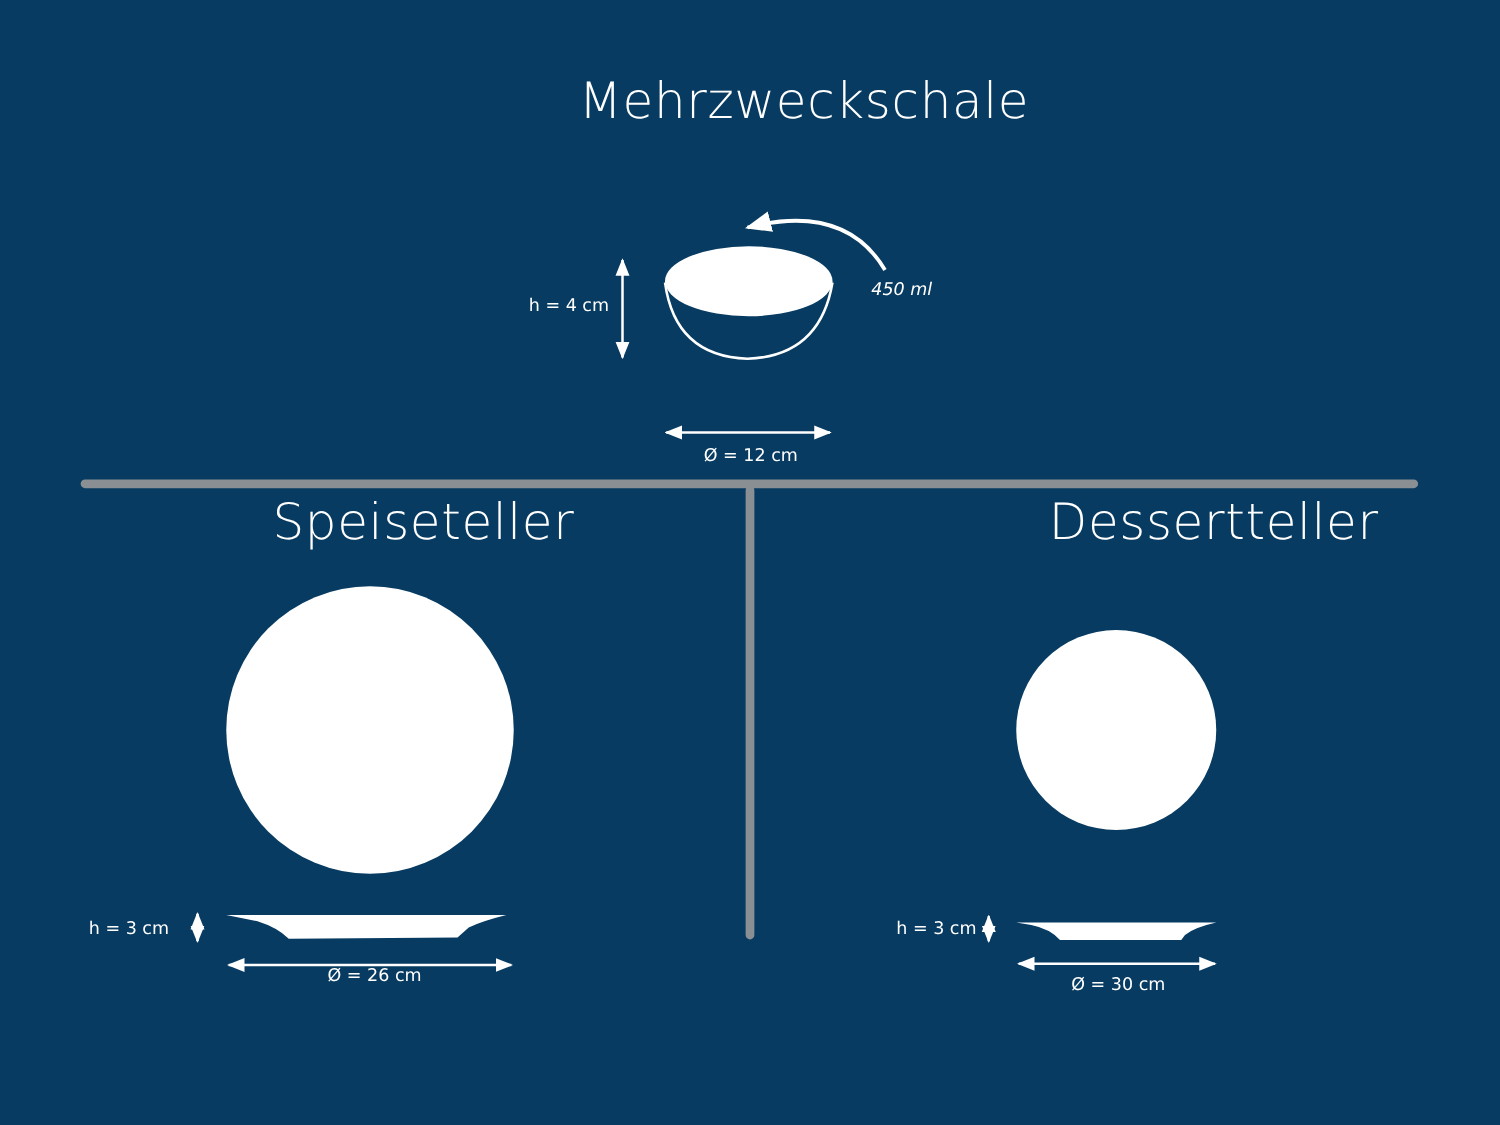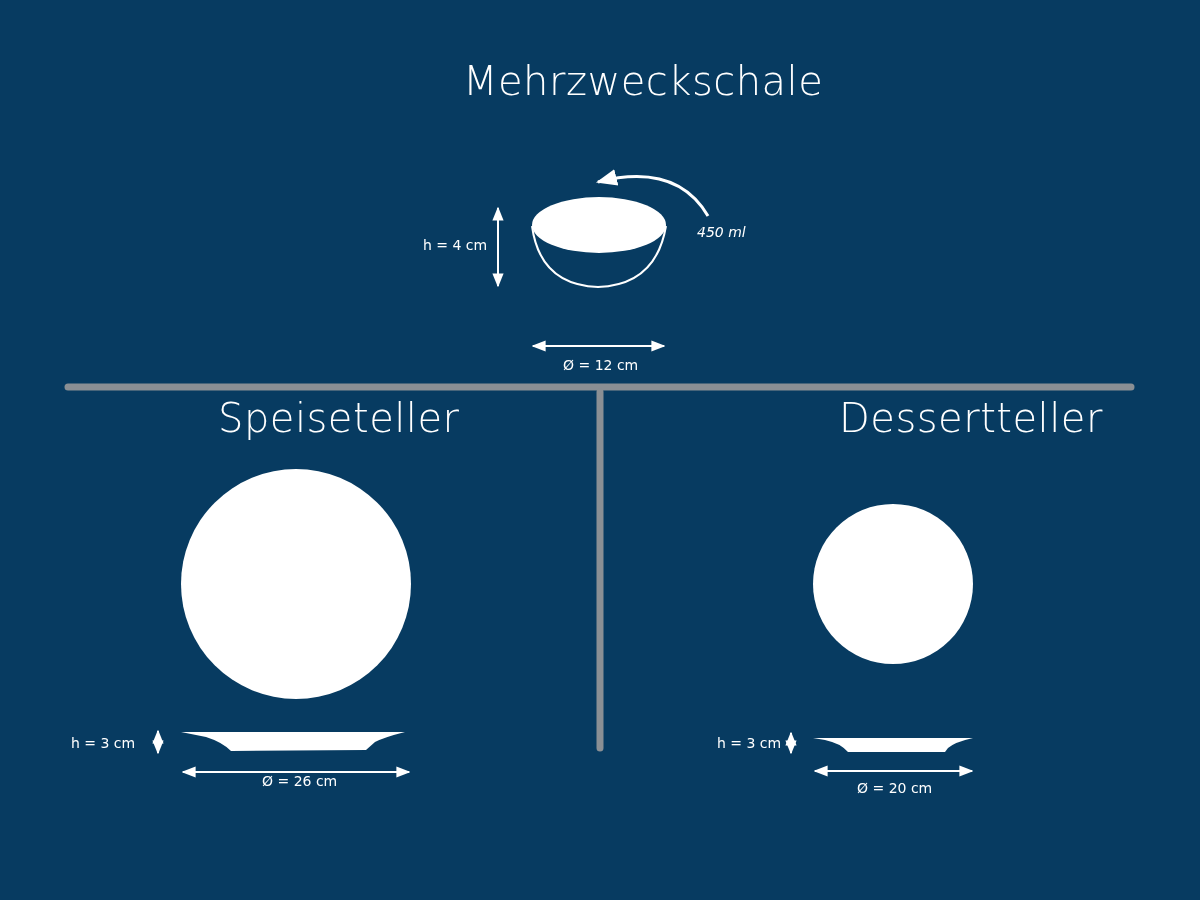--- a/index.html
+++ b/index.html
@@ -50,13 +50,13 @@
 <div class="abs label" style="left:423px; top:237px;">h = 4 cm</div>
 <div class="abs label" style="left:697px; top:224px;font-style:italic;">450 ml</div>
 <div class="abs label" style="left:563px; top:357px;">Ø = 12 cm</div>
 
 <div class="abs title" style="left:218px; top:395px;">Speiseteller</div>
 <div class="abs label" style="left:71px; top:735px;">h = 3 cm</div>
 <div class="abs label" style="left:262px; top:773px;">Ø = 26 cm</div>
 
 <div class="abs title" style="left:839px; top:395px;">Dessertteller</div>
 <div class="abs label" style="left:717px; top:735px;">h = 3 cm</div>
-<div class="abs label" style="left:857px; top:780px;">Ø = 20 cm</div>
+<div class="abs label" style="left:857px; top:780px;">Ø = 30 cm</div>
 
 </body></html>

